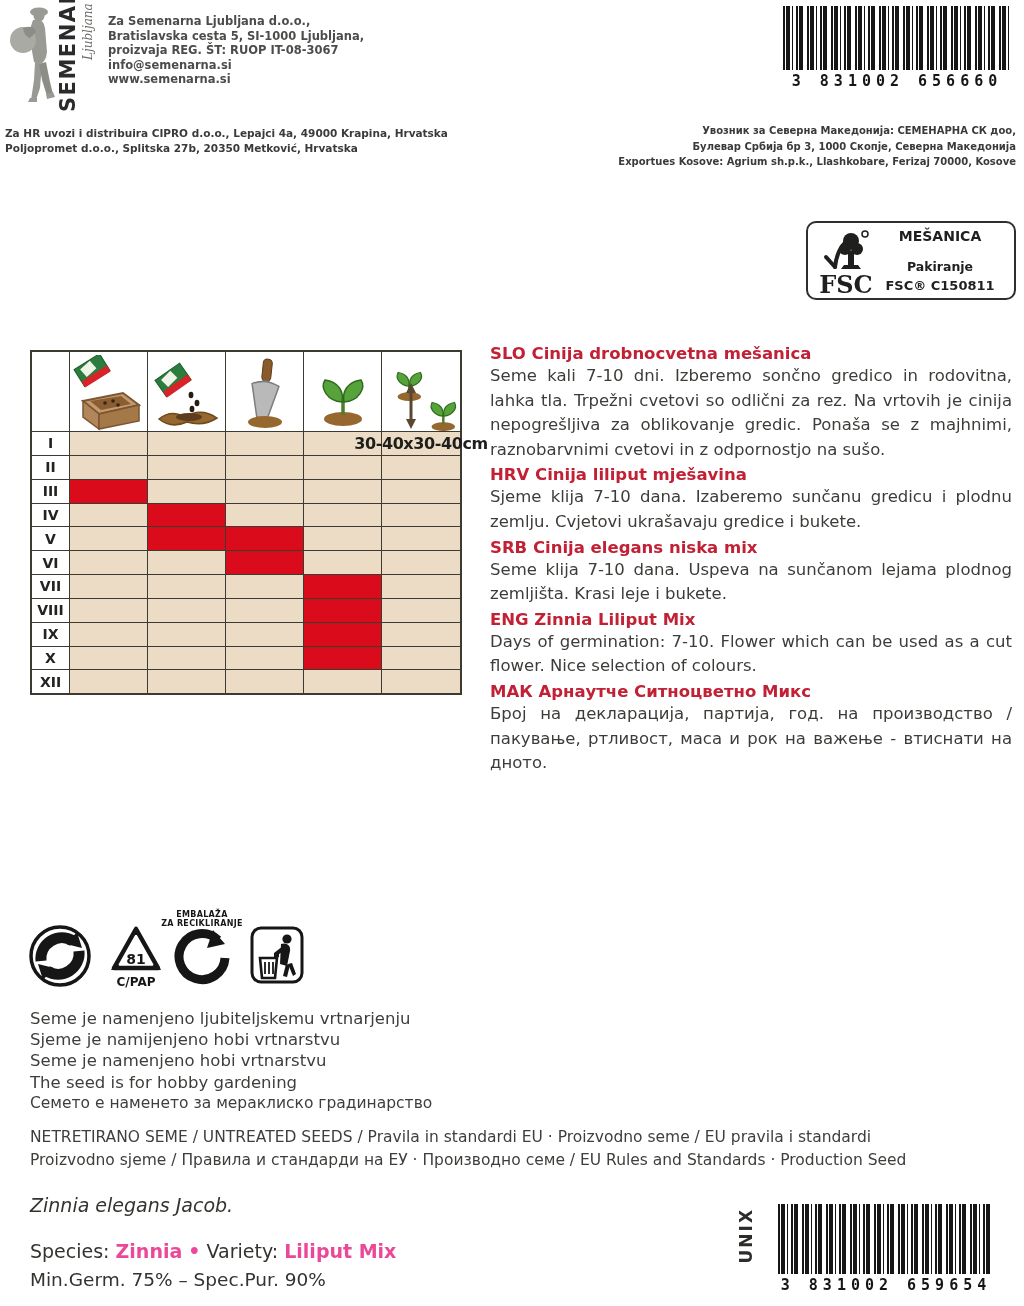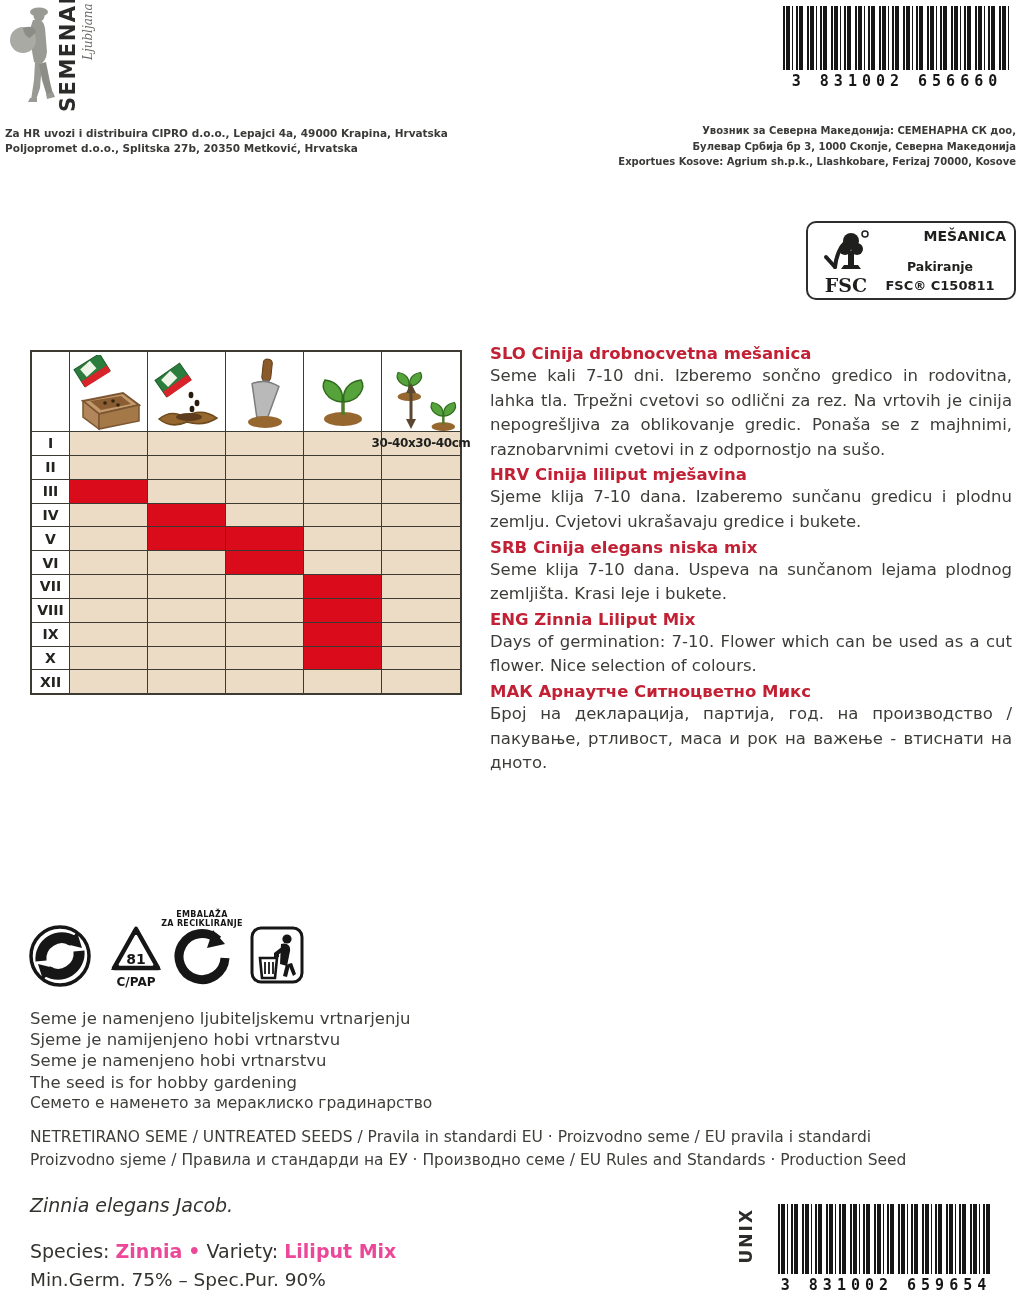--- a/index.html
+++ b/index.html
@@ -33,42 +33,42 @@
   
   .dist-left { position:absolute; left:5px; top:126px; font-size:10.5px; line-height:15px;
     font-weight:600; color:#3a3a38; }
   .dist-right { position:absolute; right:8px; top:123px; font-size:10px; line-height:15.5px;
     font-weight:600; color:#3a3a38; text-align:right; }
   
   .fsc-box { position:absolute; left:806px; top:221px; width:210px; height:79px;
     border:2.5px solid #2e2e2c; border-radius:10px; display:flex; align-items:center;
     padding:4px 8px 4px 10px; background:#fff; }
   .fsc-logo { width:56px; text-align:center; }
-  .fsc-word { font-family:"DejaVu Serif", serif; font-weight:bold; font-size:19px;
+  .fsc-word { font-family:"DejaVu Serif", serif; font-weight:bold; font-size:24px;
     color:#1f1f1d; line-height:16px; }
   .fsc-text { flex:1; text-align:center; color:#1f1f1d; }
-  .fsc-l1 { font-weight:bold; font-size:14px;text-align:right; }
+  .fsc-l1 { font-weight:bold; font-size:14px; }
   .fsc-l2 { font-weight:bold; font-size:12.5px; margin-top:15px; }
   .fsc-l3 { font-weight:bold; font-size:13px; margin-top:4px; }
   
   .cal { position:absolute; left:30px; top:350px; width:432px; border:2px solid #3c3a31;
     background:#fff; }
   .cal-header { display:flex; height:79px; }
   .cal-h-month { width:38px; border-right:1.6px solid #3c3a31; }
   .cal-h-cell { width:78px; border-right:1.6px solid #3c3a31; display:flex;
     align-items:flex-end; justify-content:center; overflow:visible; }
   .cal-h-cell:last-child { border-right:none; }
   .cal-row { display:flex; height:23.85px; border-top:1.6px solid #3c3a31; }
   .cal-month { width:38px; font-weight:bold; font-size:14px; display:flex; align-items:center;
     justify-content:center; border-right:1.6px solid #3c3a31; background:#fff; color:#23231f; }
   .cal-cell { width:78px; border-right:1.6px solid #3c3a31; background:#ecdcc5; position:relative; }
   .cal-cell:last-child { border-right:none; }
   .cal-cell.red { background:#da0c1b; }
   .spacing { position:absolute; inset:0; display:flex; align-items:center; justify-content:center;
-    font-size:12px; font-weight:bold; color:#1e1e1c; letter-spacing:-0.4px; white-space:nowrap; }
+    font-size:16px; font-weight:bold; color:#1e1e1c; letter-spacing:-0.4px; white-space:nowrap; }
   
   .descs { position:absolute; left:490px; top:341px; width:522px; }
   .desc-title { font-size:16.5px; font-weight:bold; color:#c22034; margin:3px 0 1px; }
   .desc-body { font-size:16.5px; line-height:24.6px; text-align:justify; color:#3c3c39; }
   
   .recy { position:absolute; left:28px; top:908px; width:300px; height:90px; }
   .greendot { position:absolute; left:0; top:16px; }
   .cpap { position:absolute; left:78px; top:16px; width:60px; text-align:center; }
   .cpap-label { font-weight:bold; font-size:12px; color:#161616; margin-top:-3px; }
   .embal { position:absolute; left:128px; top:2px; width:92px; text-align:center; }
@@ -102,20 +102,27 @@
       <path d="M17 24 Q28 20 30 28 L24 34 Q18 32 17 24 Z" fill="#8d8d88"></path>
       <path d="M29 58 L36 60 L34 84 L30 96 L25 96 L28 76 Z"></path>
       <path d="M33 60 L40 58 L44 78 L47 90 L41 92 L36 76 Z" fill="#8d8d88"></path>
       <path d="M24 94 L31 94 L31 98 L22 98 Z"></path>
       <path d="M40 90 L47 88 L49 93 L41 95 Z"></path>
     </g>
   </svg>
   <div class="brand">
     <div class="brand-name">SEMENARNA</div>
     <div class="brand-city">Ljubljana</div>
+  </div>
+  <div class="address">
+    <div>Za Semenarna Ljubljana d.o.o.,</div>
+    <div>Bratislavska cesta 5, SI-1000 Ljubljana,</div>
+    <div>proizvaja REG. ŠT: RUOP IT-08-3067</div>
+    <div>info@semenarna.si</div>
+    <div>www.semenarna.si</div>
   </div>
 
   <div class="bc-top">
     <div class="bars"></div>
     <div class="bc-num">3 831002 656660</div>
   </div>
 
   <div class="dist-left">
     <div>Za HR uvozi i distribuira CIPRO d.o.o., Lepajci 4a, 49000 Krapina, Hrvatska</div>
     <div>Poljopromet d.o.o., Splitska 27b, 20350 Metković, Hrvatska</div>

